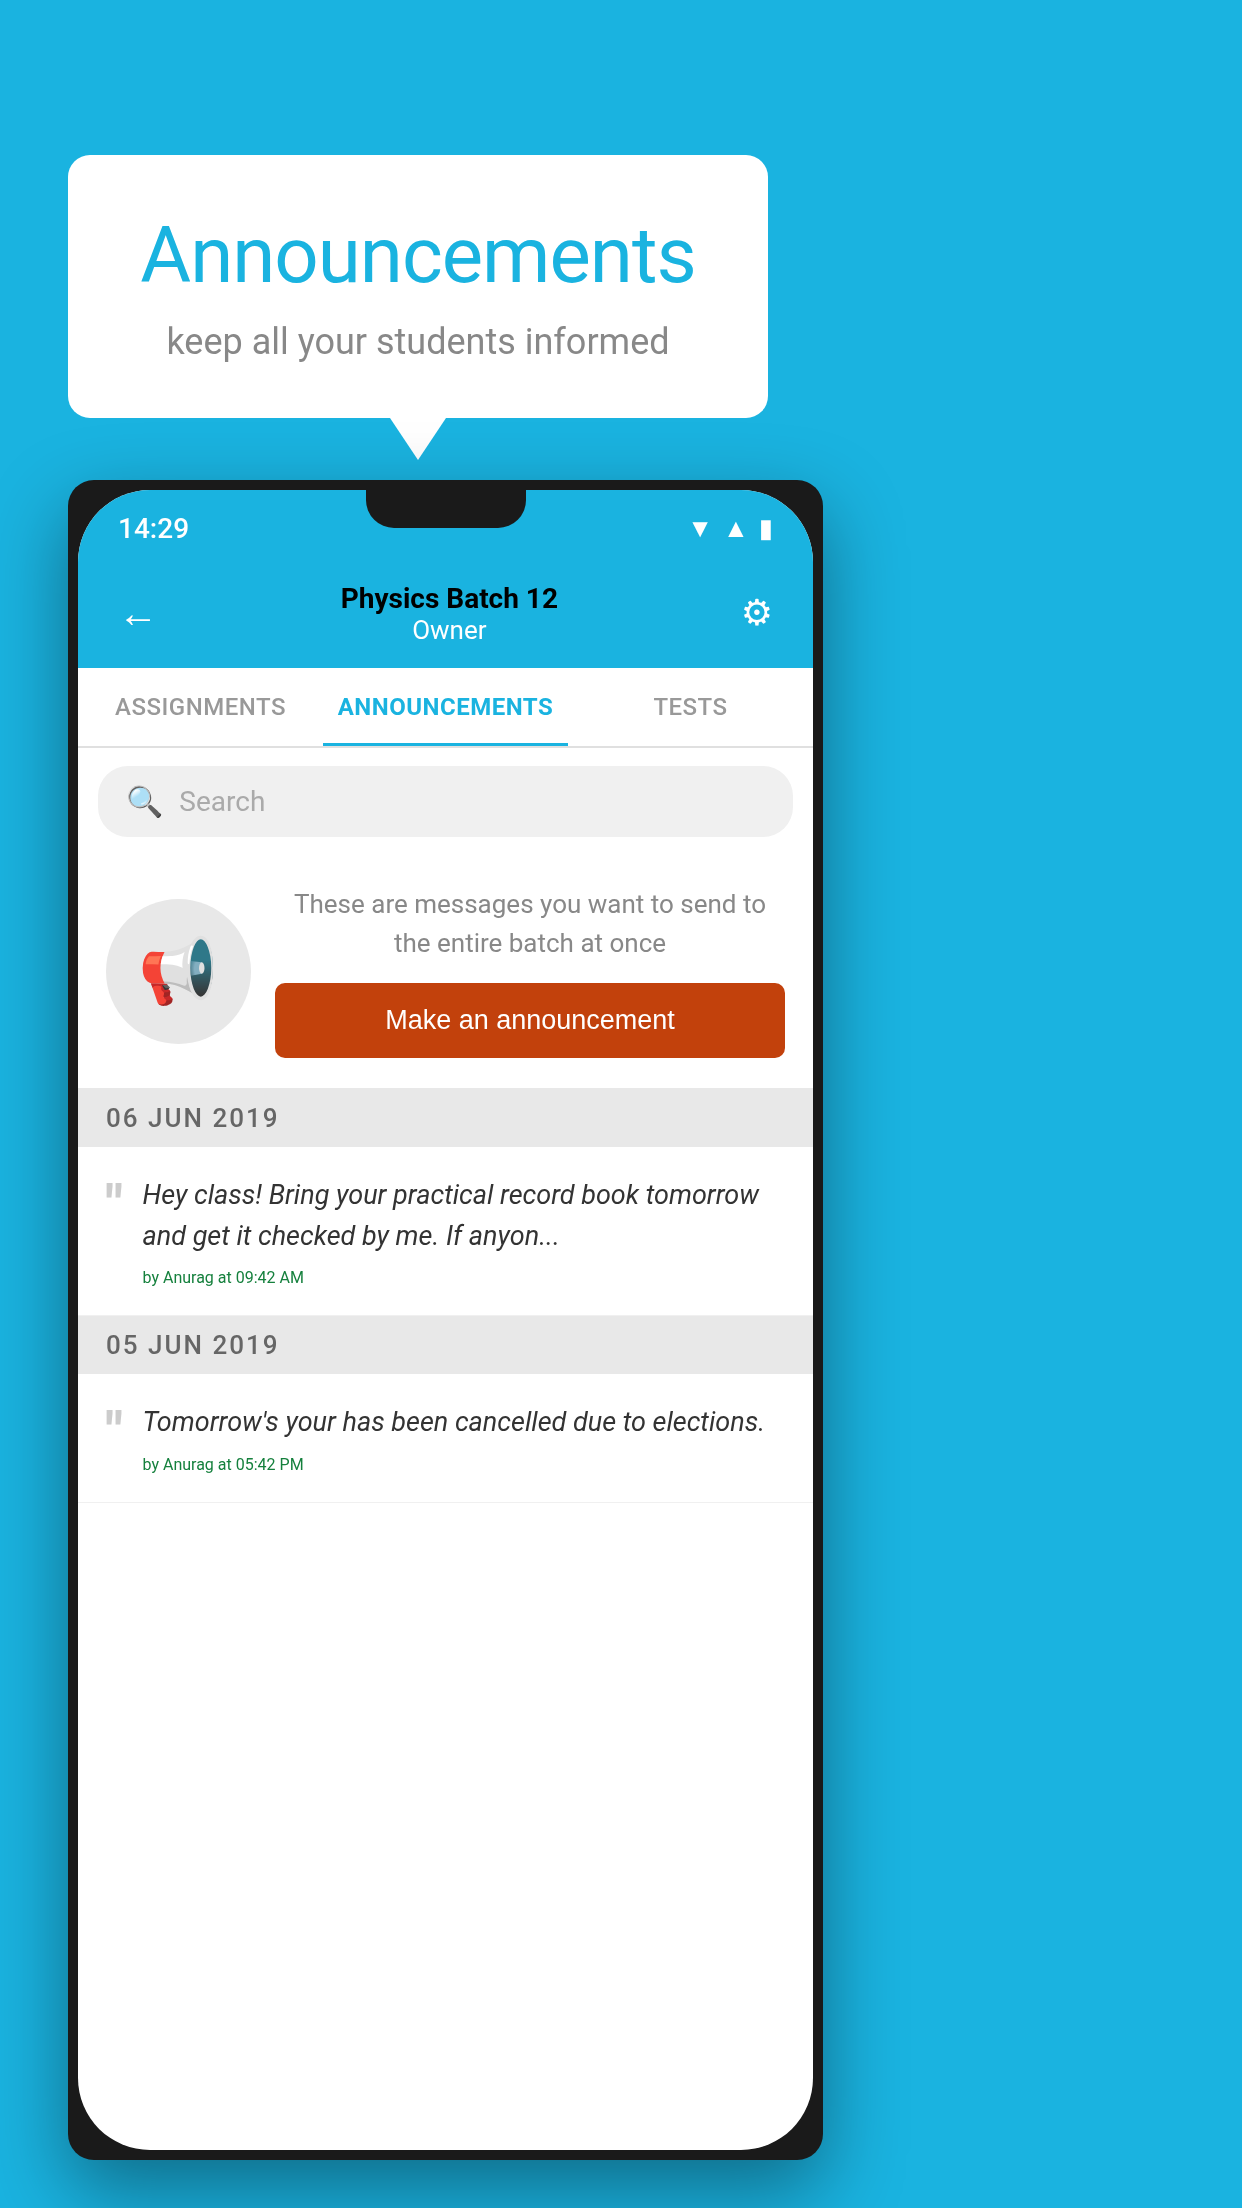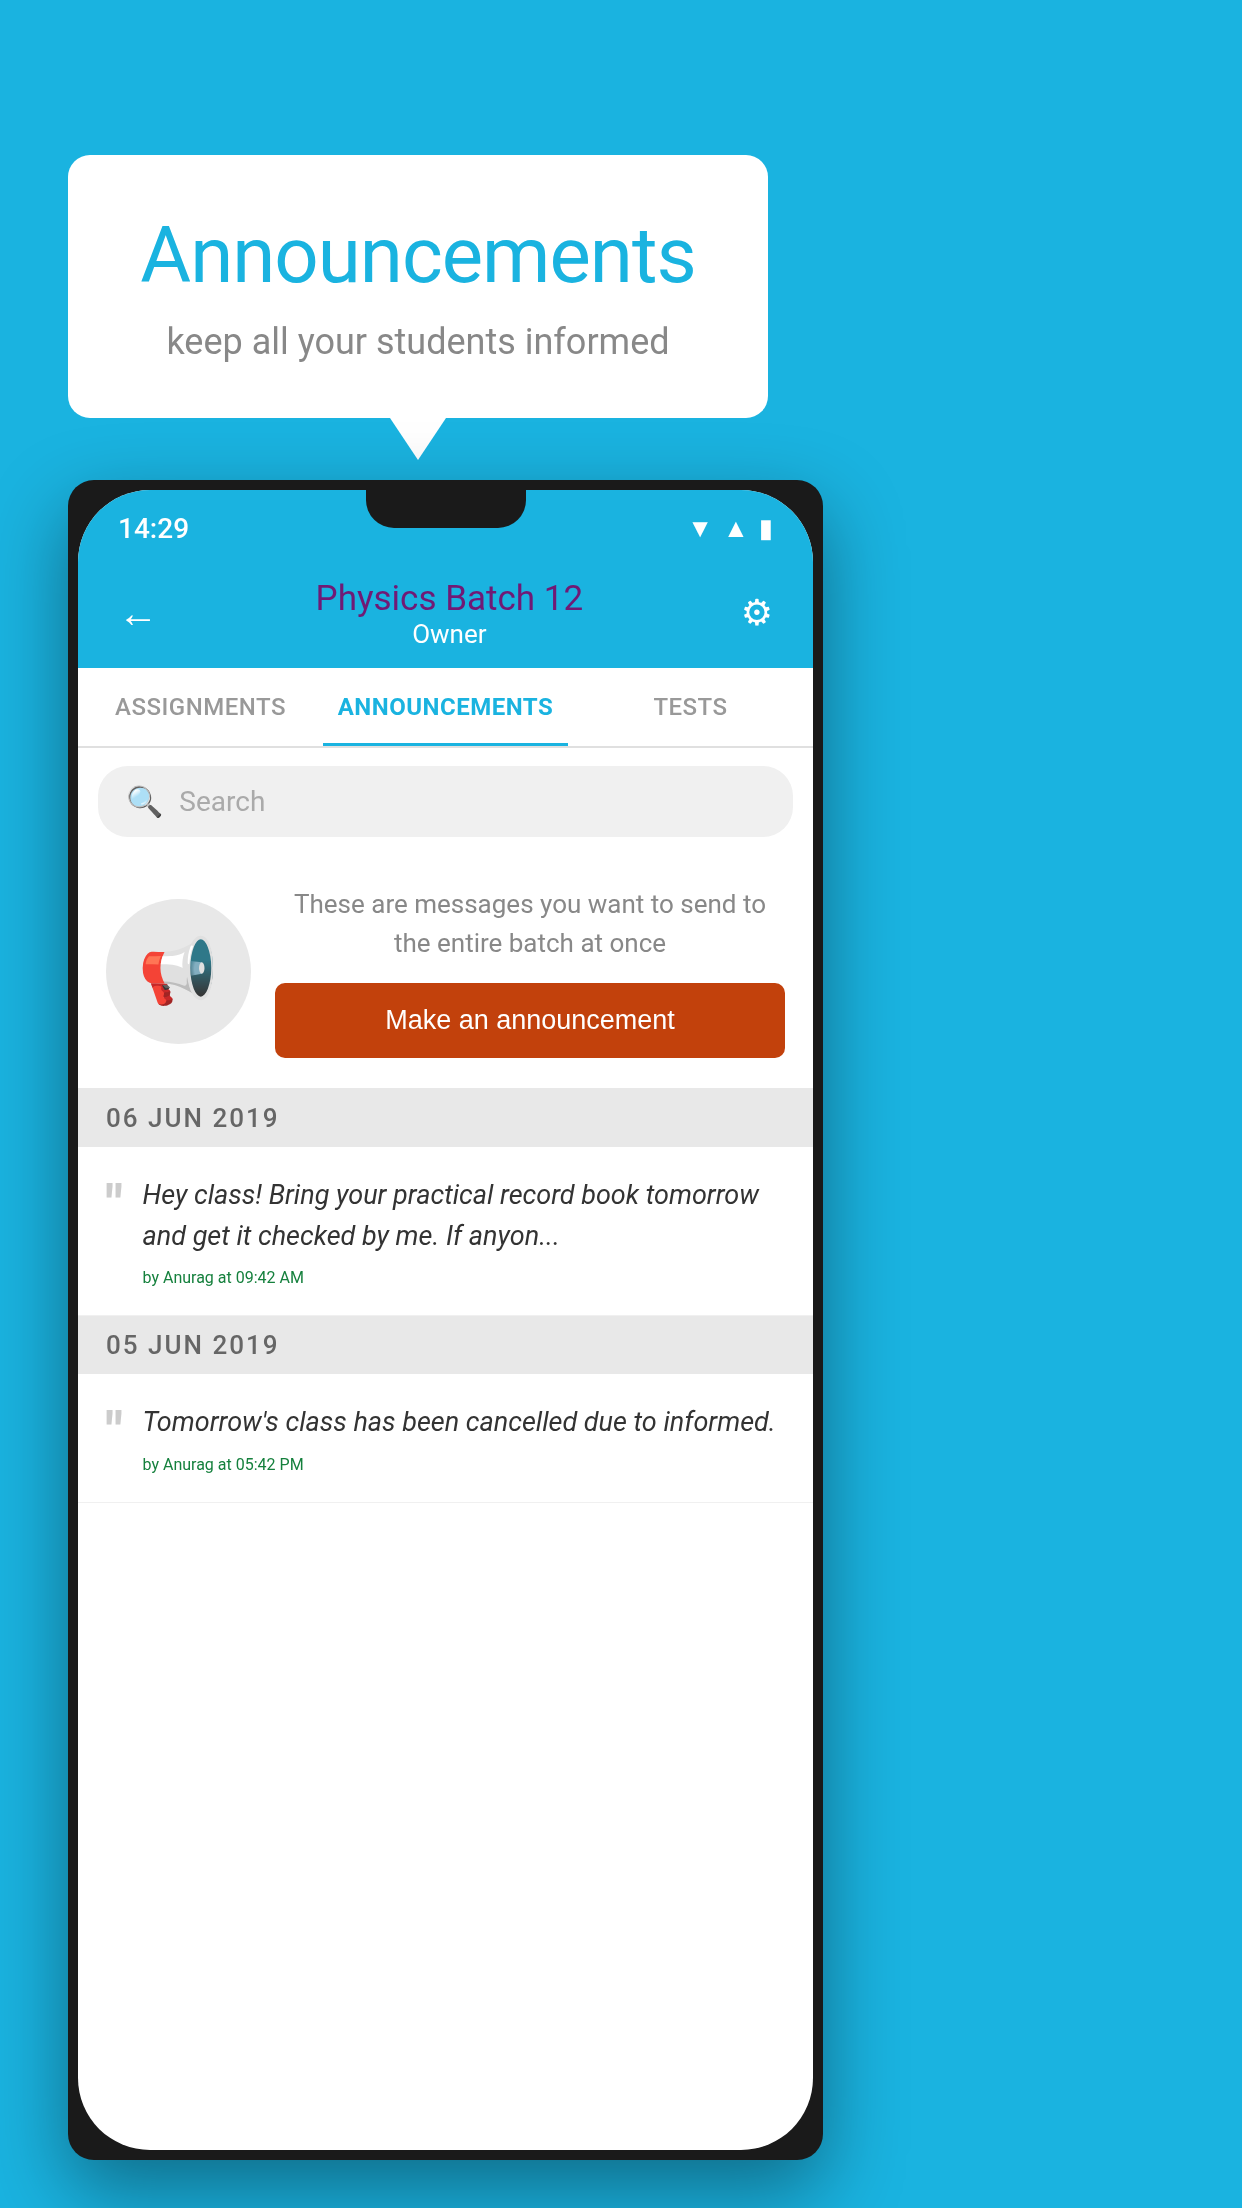--- a/index.html
+++ b/index.html
@@ -135,23 +135,23 @@
       cursor: pointer;
       padding: 10px;
     }
 
     .app-bar-title {
       text-align: center;
       flex: 1;
     }
 
     .app-bar-title .batch-name {
-      color: #701a75;
-      font-size: 35px;
-      font-weight: 400;
+      color: #000000;
+      font-size: 28px;
+      font-weight: 700;
       display: block;
     }
 
     .app-bar-title .owner-label {
       color: white;
       font-size: 26px;
       font-weight: 400;
       display: block;
     }
 
@@ -412,21 +412,21 @@
           </div>
         </div>
 
         <div class="date-separator">
           <span class="date-text">05  JUN  2019</span>
         </div>
 
         <div class="announcement-item">
           <span class="quote-icon">"</span>
           <div>
-            <p class="announcement-text">Tomorrow's class has been cancelled due to informed.</p>
+            <p class="announcement-text">Tomorrow's your has been cancelled due to elections.</p>
             <span class="announcement-meta">by Anurag at 05:42 PM</span>
           </div>
         </div>
 
       </div>
     </div>
   </div>
 </div>
 
 </body></html>

